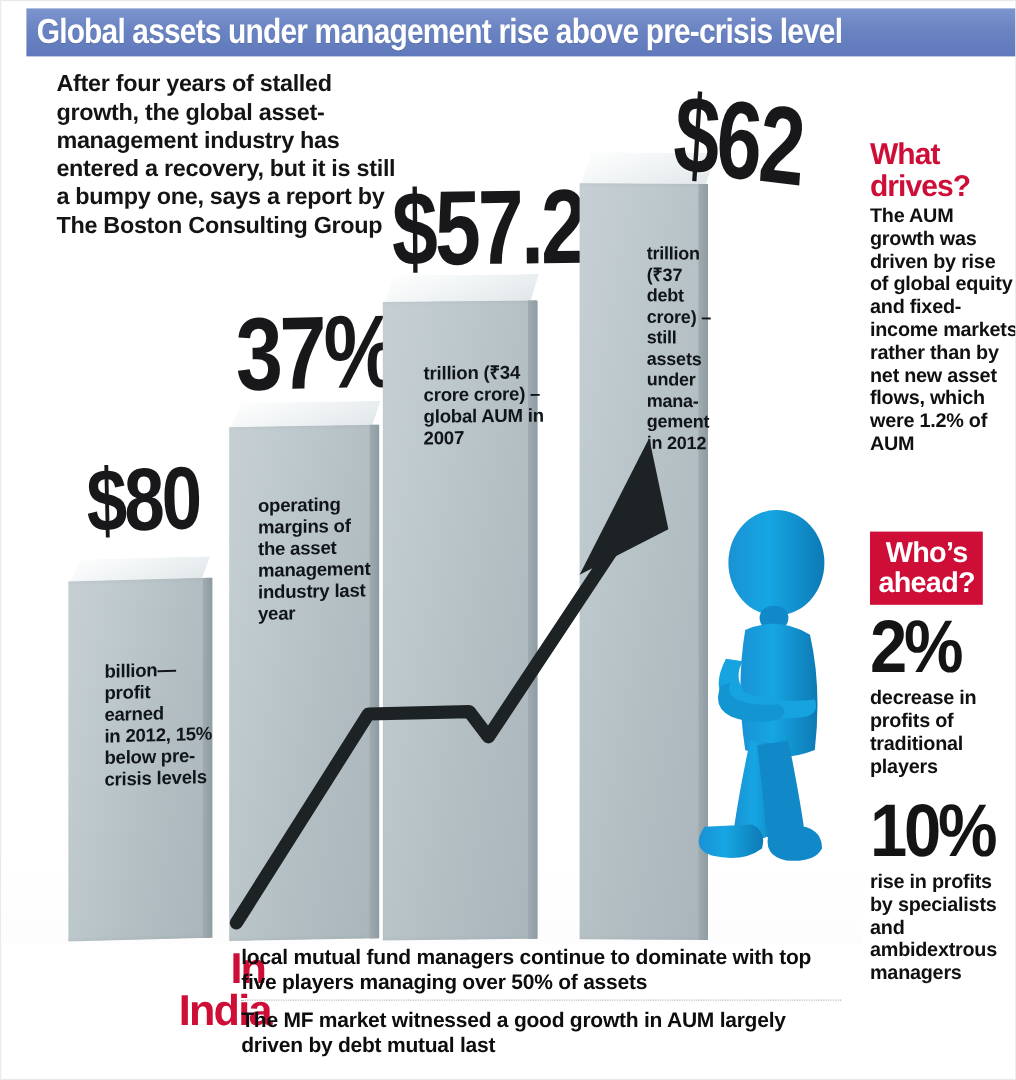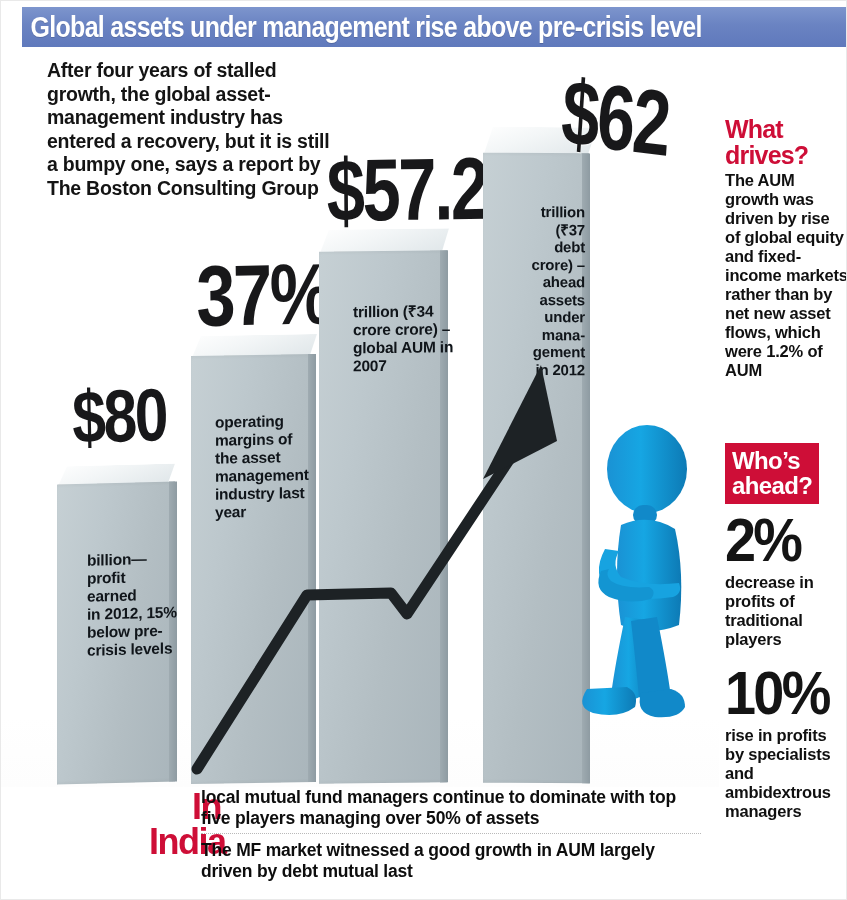--- a/index.html
+++ b/index.html
@@ -104,21 +104,21 @@
     margin:0;color:#ce0e37;font-weight:bold;
     font-size:25px;line-height:26px;letter-spacing:-0.8px;
   }
   .rail .body{
     font-size:16.5px;line-height:19px;color:#101010;font-weight:600;
     letter-spacing:-0.2px;margin-top:3px;
   }
   .red-block{
     background:#ce0e37;color:#fff;font-weight:bold;
     font-size:24px;line-height:25px;letter-spacing:-0.6px;
-    padding:5px 7px 6px 7px;display:inline-block;
+    padding:5px 7px 6px 7px;display:inline-block;text-align:center;
   }
   .stat-num{
     color:#141414;font-weight:bold;font-size:62px;line-height:60px;
     letter-spacing:-3px;transform:scaleX(0.9);transform-origin:left center;
   }
 
   
   .india-wrap{
     position:absolute;left:12px;top:786px;width:690px;height:104px;
   }
@@ -194,26 +194,26 @@
         <div>2007</div>
       </div>
     </div>
     <div class="bignum" style="left:326px;top:100px;font-size:88px;line-height:88px;transform:scaleX(0.78) rotate(-0.6deg);">$57.2</div>
 
     <div class="bar" id="bar4" style="transform:skewY(0.4deg);">
       <div class="top" style="left:-4px;top:-26px;width:118px;height:30px;
                   clip-path:polygon(4px 30px,14px 0,118px 0,108px 30px);"></div>
       <div class="face"></div>
       <div class="side" style="left:99px;width:8px;"></div>
-      <div class="label" style="left:40px;top:50px;width:62px;text-align:right;font-size:15px;line-height:17.5px;">
+      <div class="label" style="left:56px;top:50px;width:62px;text-align:left;font-size:15px;line-height:17.5px;">
         <div>trillion</div>
         <div>(₹37</div>
         <div>debt</div>
         <div>crore) –</div>
-        <div>ahead</div>
+        <div>still</div>
         <div>assets</div>
         <div>under</div>
         <div>mana-</div>
         <div>gement</div>
         <div>in 2012</div>
       </div>
     </div>
     <div class="bignum" style="left:558px;top:18px;font-size:92px;line-height:92px;transform:scaleX(0.74) rotate(5deg);">$62</div>
 
     <svg id="arrow" viewBox="0 0 718 740">

